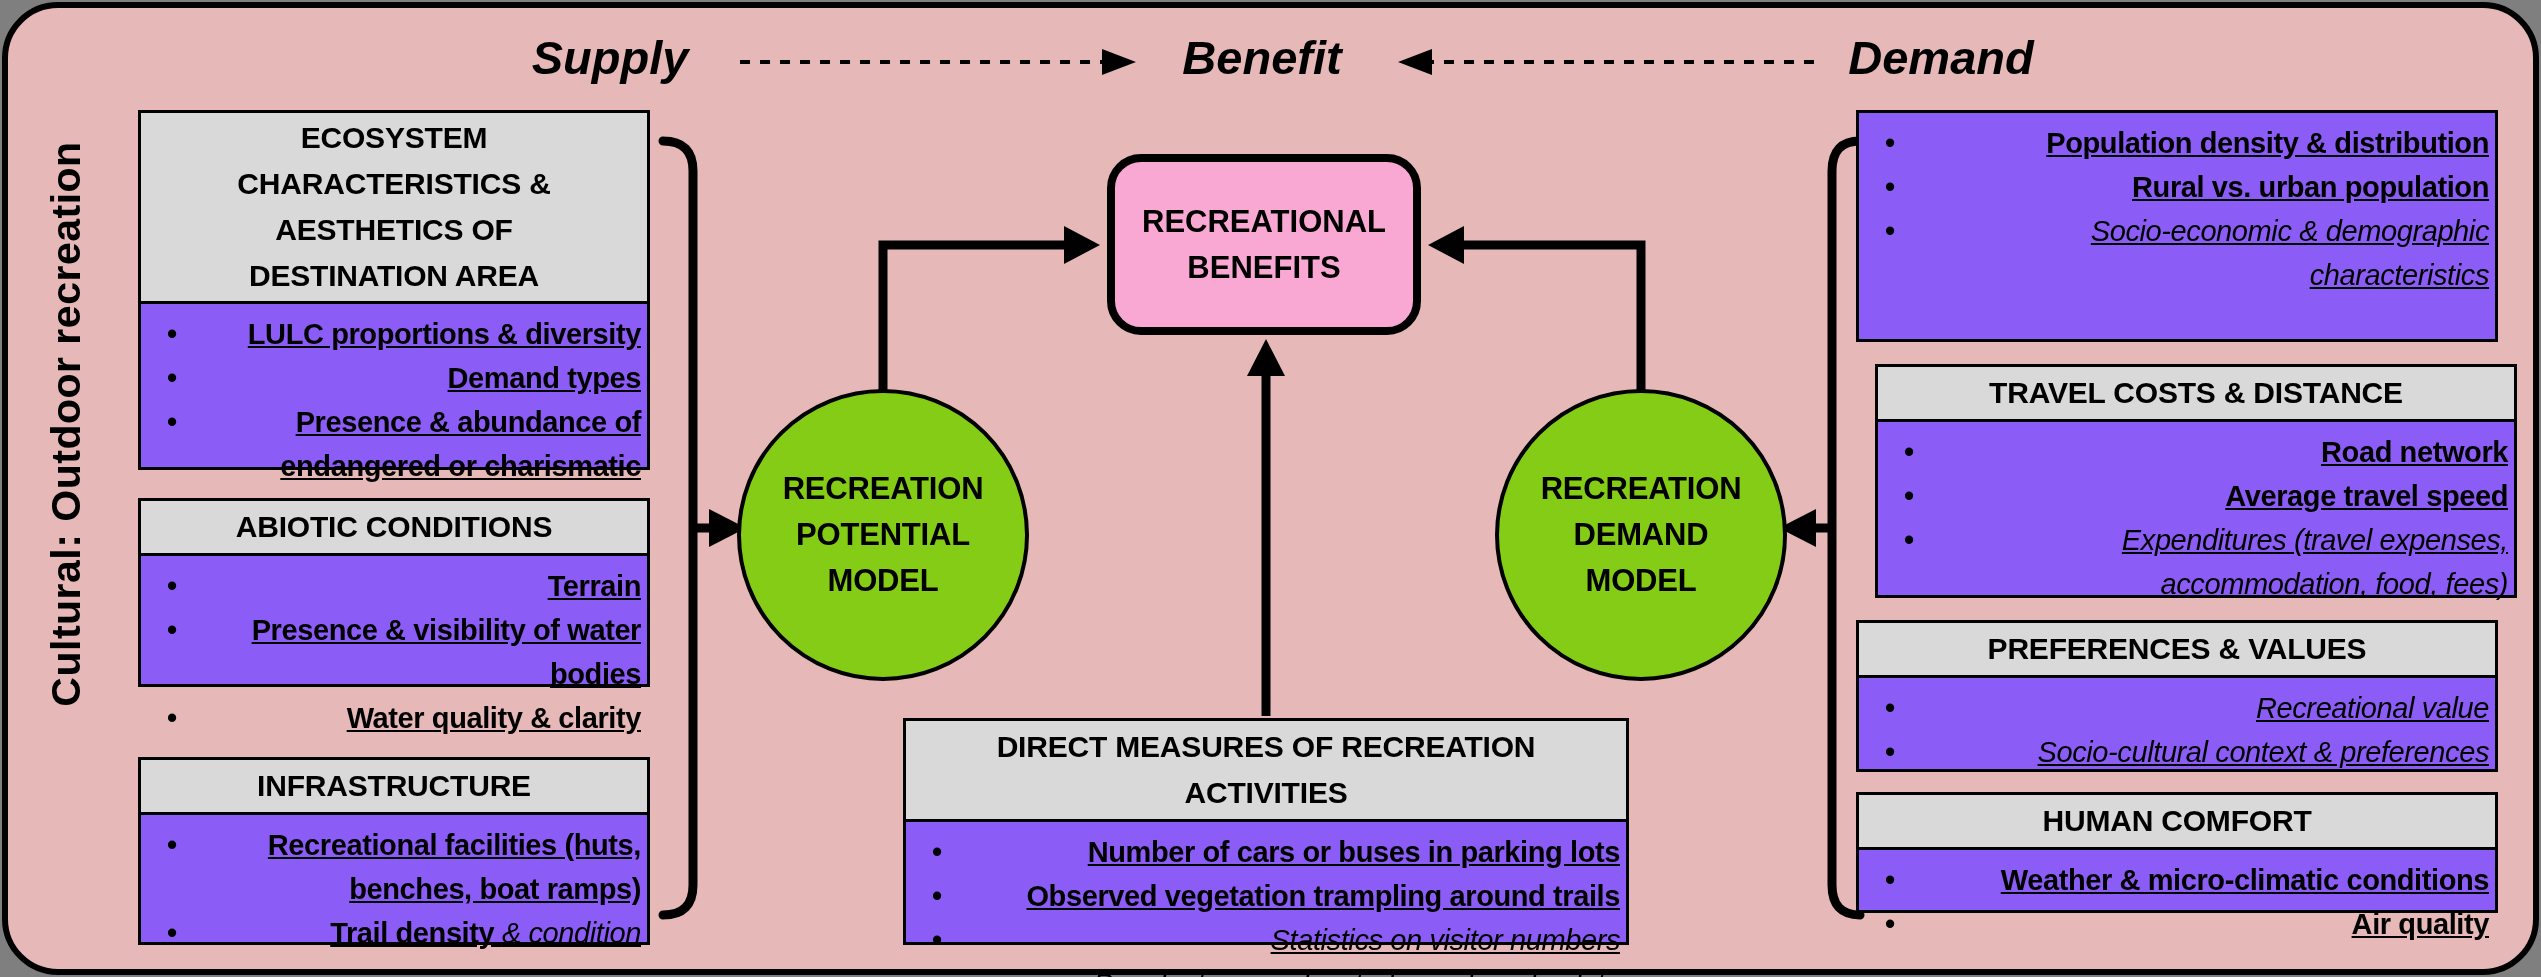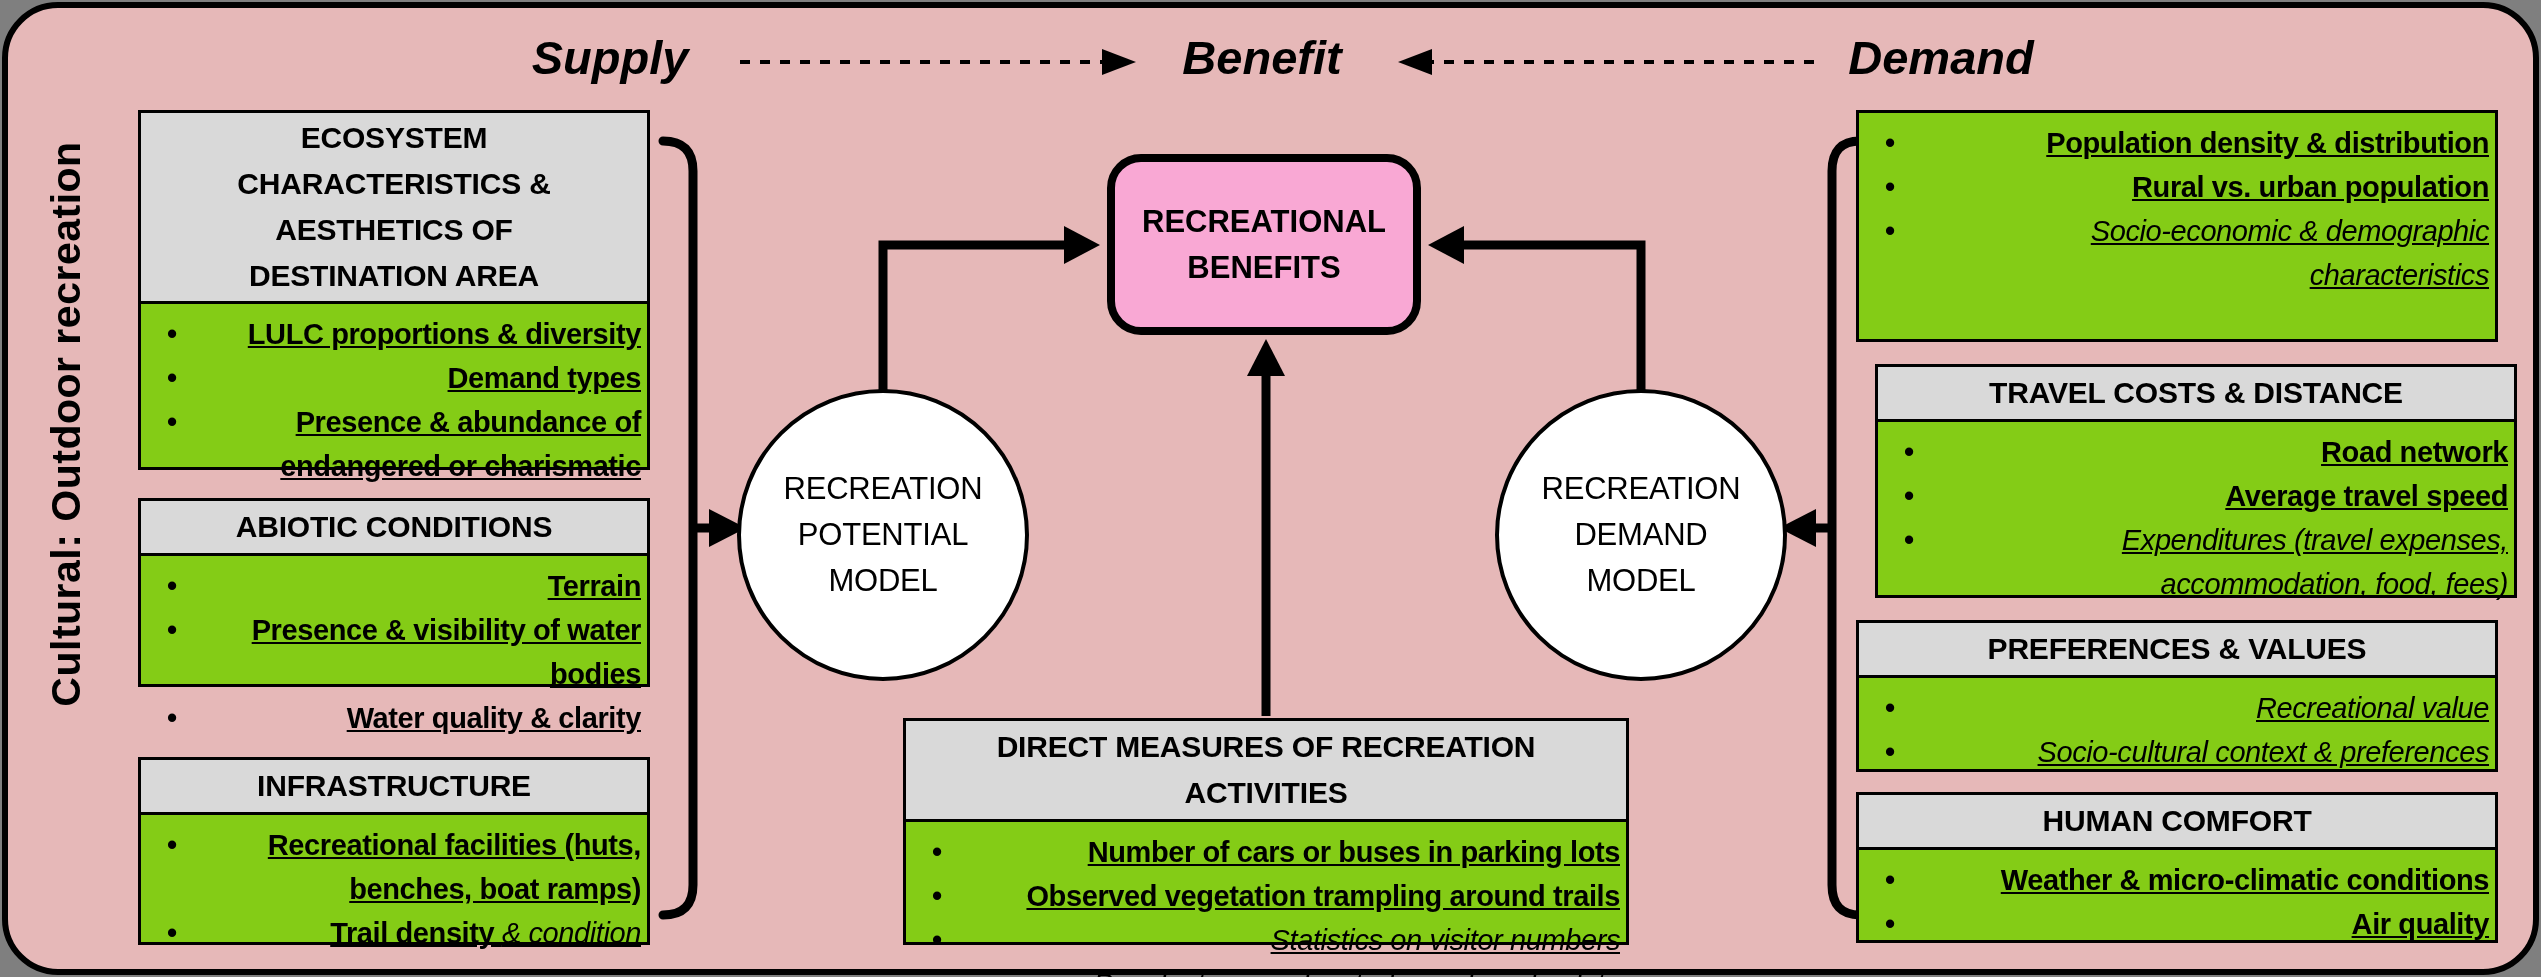--- a/index.html
+++ b/index.html
@@ -22,21 +22,21 @@
   .toplabel{
     position:absolute;top:30px;transform:translateX(-50%);
     font-style:italic;font-weight:600;font-size:47px;white-space:nowrap;
   }
   .lbl-supply{left:610px;}
   .lbl-benefit{left:1262px;}
   .lbl-demand{left:1941px;}
 
   .dbox{
     position:absolute;display:flex;flex-direction:column;
-    background:#84cc16;border:3px solid #000;box-sizing:border-box;
+    background:#8b5cf6;border:3px solid #000;box-sizing:border-box;
   }
   .box-header{
     background:var(--gray,#d9d9d9);border-bottom:3px solid #000;
     font-weight:700;font-size:30px;line-height:46px;text-align:center;
     padding:3px 10px;display:flex;align-items:center;justify-content:center;
     letter-spacing:-0.2px;
   }
   .box-l1 .box-header{padding:2px 34px;}
   .box-body{
     list-style:none;margin:0;padding:8px 6px 0 0;flex:1;text-align:right;text-decoration:underline;
@@ -51,27 +51,27 @@
   .t-bold{font-weight:700;}
   .t-italic{font-style:italic;}
 
   .box-l1{left:138px;top:110px;width:512px;height:360px;}
   .box-l2{left:138px;top:498px;width:512px;height:189px;}
   .box-l3{left:138px;top:757px;width:512px;height:188px;}
   .box-dm{left:903px;top:718px;width:726px;height:227px;}
   .box-r1{left:1856px;top:110px;width:642px;height:232px;}
   .box-r2{left:1875px;top:364px;width:642px;height:234px;}
   .box-r3{left:1856px;top:620px;width:642px;height:152px;}
-  .box-r4{left:1856px;top:792px;width:642px;height:151px;}
+  .box-r4{left:1856px;top:792px;width:642px;height:121px;}
 
   .circle{
     position:absolute;width:292px;height:292px;border:4px solid #000;
-    border-radius:50%;background:#ffffff;box-sizing:border-box;
+    border-radius:50%;background:#84cc16;box-sizing:border-box;
     display:flex;align-items:center;justify-content:center;text-align:center;
-    font-weight:400;font-size:31px;line-height:46px;letter-spacing:-0.2px;
+    font-weight:700;font-size:31px;line-height:46px;letter-spacing:-0.2px;
   }
   .circle span{display:block;width:210px;}
   .circle-potential{left:737px;top:389px;}
   .circle-demand{left:1495px;top:389px;}
 
   .benefits{
     position:absolute;left:1107px;top:154px;width:314px;height:181px;
     border:8px solid #000;border-radius:34px;background:#f9a8d4;box-sizing:border-box;
     display:flex;align-items:center;justify-content:center;text-align:center;
     font-weight:700;font-size:31px;line-height:46px;

